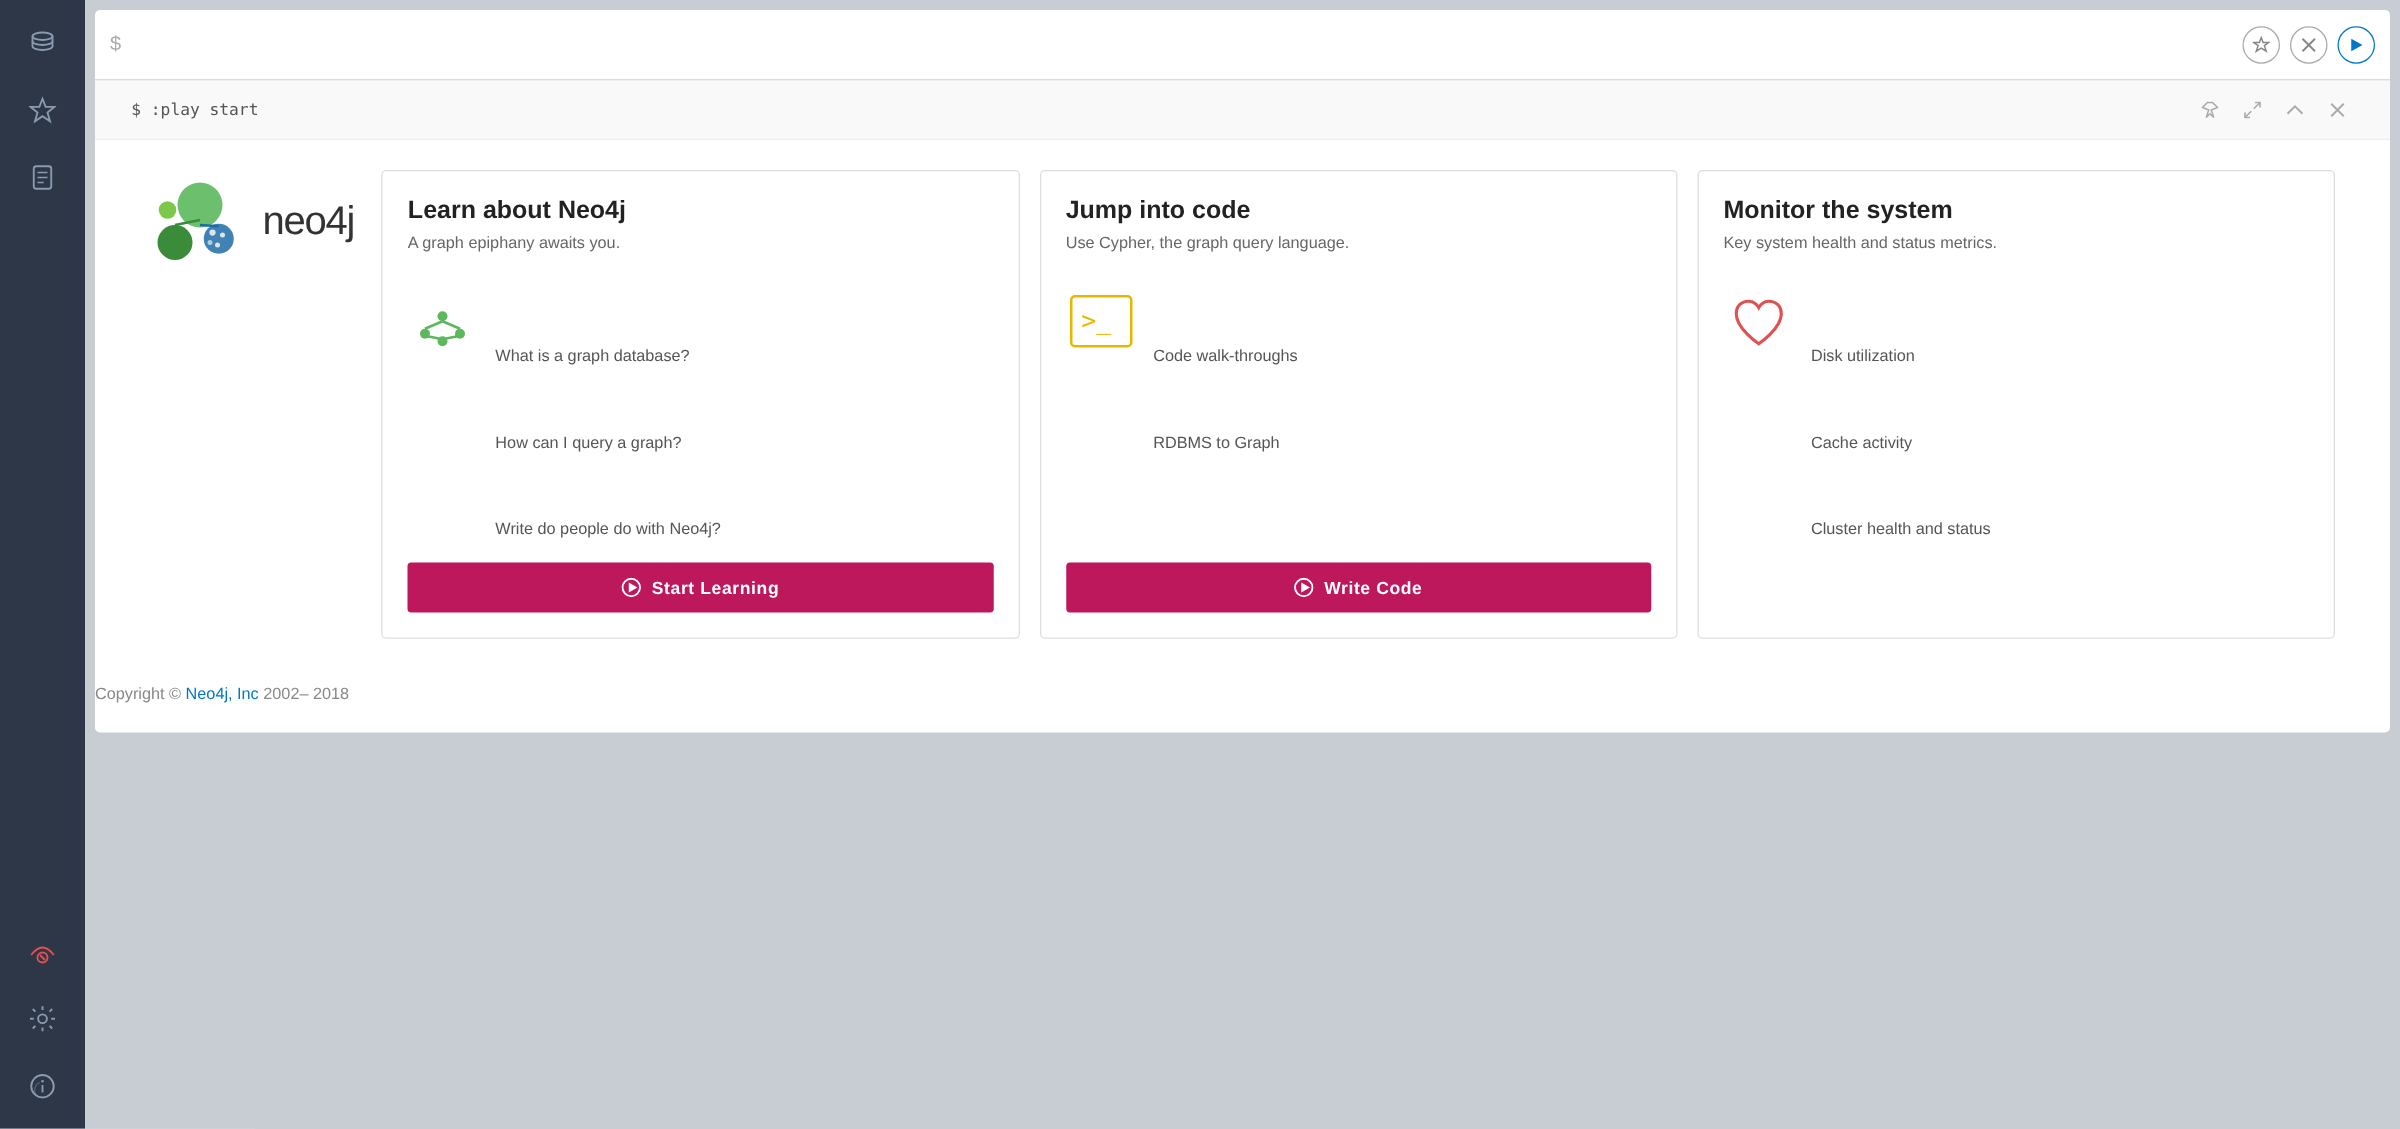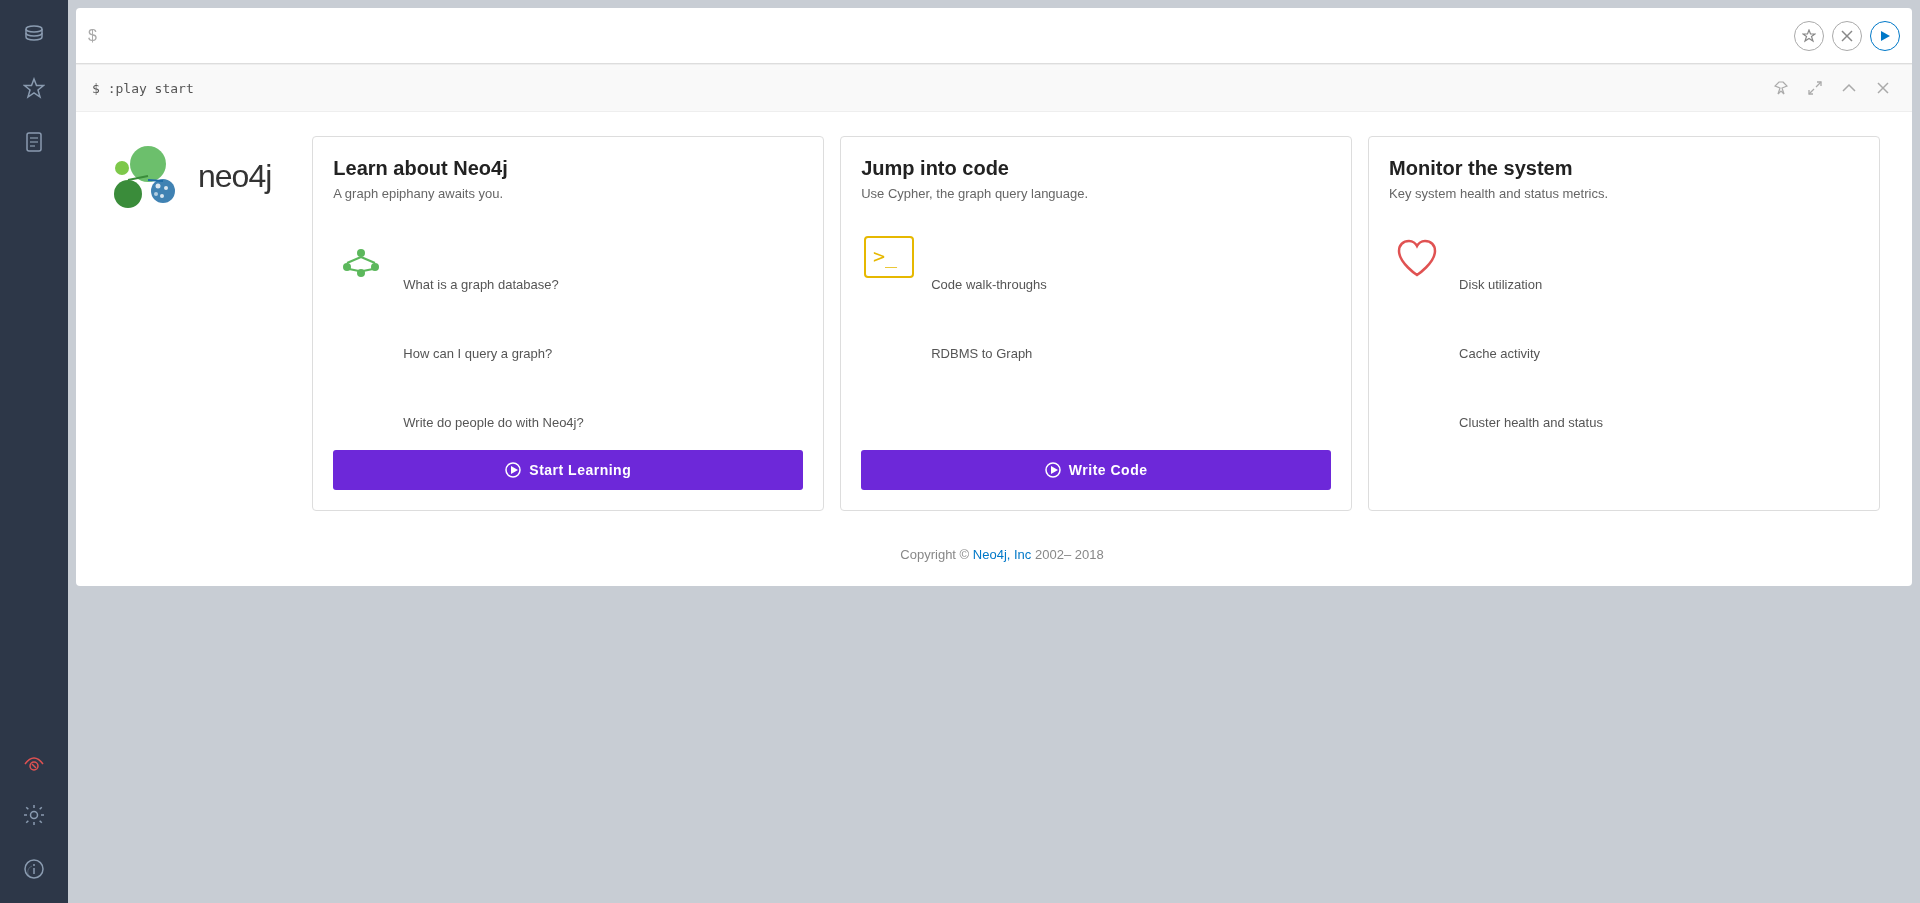--- a/index.html
+++ b/index.html
@@ -92,21 +92,21 @@
     .play-panel {
       background: #fff;
       margin: 0 8px 8px 8px;
       border-radius: 0 0 4px 4px;
       border-top: 1px solid #eee;
       padding-bottom: 20px;
     }
     .play-panel-header {
       display: flex;
       align-items: center;
-      padding: 10px 16px;
+      padding: 10px 29px;
       border-bottom: 1px solid #eee;
       background: #f9f9f9;
     }
     .play-panel-cmd {
       flex: 1;
       font-family: monospace;
       font-size: 13px;
       color: #555;
     }
     .play-panel-actions {
@@ -122,24 +122,24 @@
       justify-content: center;
       cursor: pointer;
       color: #999;
       font-size: 14px;
       background: none;
       border: none;
     }
 
     
     .play-content {
-      padding: 24px 32px;
+      padding: 24px 44px;
       display: flex;
       align-items: flex-start;
-      gap: 41px;
+      gap: 22px;
     }
 
     
     .neo4j-logo {
       display: flex;
       align-items: center;
       gap: 10px;
       flex-shrink: 0;
     }
     .logo-graphic {
@@ -205,41 +205,40 @@
       color: #555;
       cursor: pointer;
       margin-top: 48px;
     }
     .card-button {
       margin-top: auto;
       padding-top: 20px;
     }
     .btn-primary {
       width: 100%;
-      background: #6d28d9;
+      background: #be185d;
       color: #fff;
       border: none;
       border-radius: 3px;
       padding: 12px 0;
       font-size: 14px;
       font-weight: 600;
       cursor: pointer;
       display: flex;
       align-items: center;
       justify-content: center;
       gap: 8px;
       letter-spacing: 0.5px;
     }
 
     
     .copyright {
-      text-align: center;
       font-size: 13px;
       color: #888;
-      padding: 12px 0 4px 16px;
+      padding: 12px 0 4px 0;
     }
     .copyright .neo4j-link { color: #0078c8; }
 
     
     .bottom-area {
       flex: 1;
       background: #c8cdd4;
     }
   </style>
 </head>

